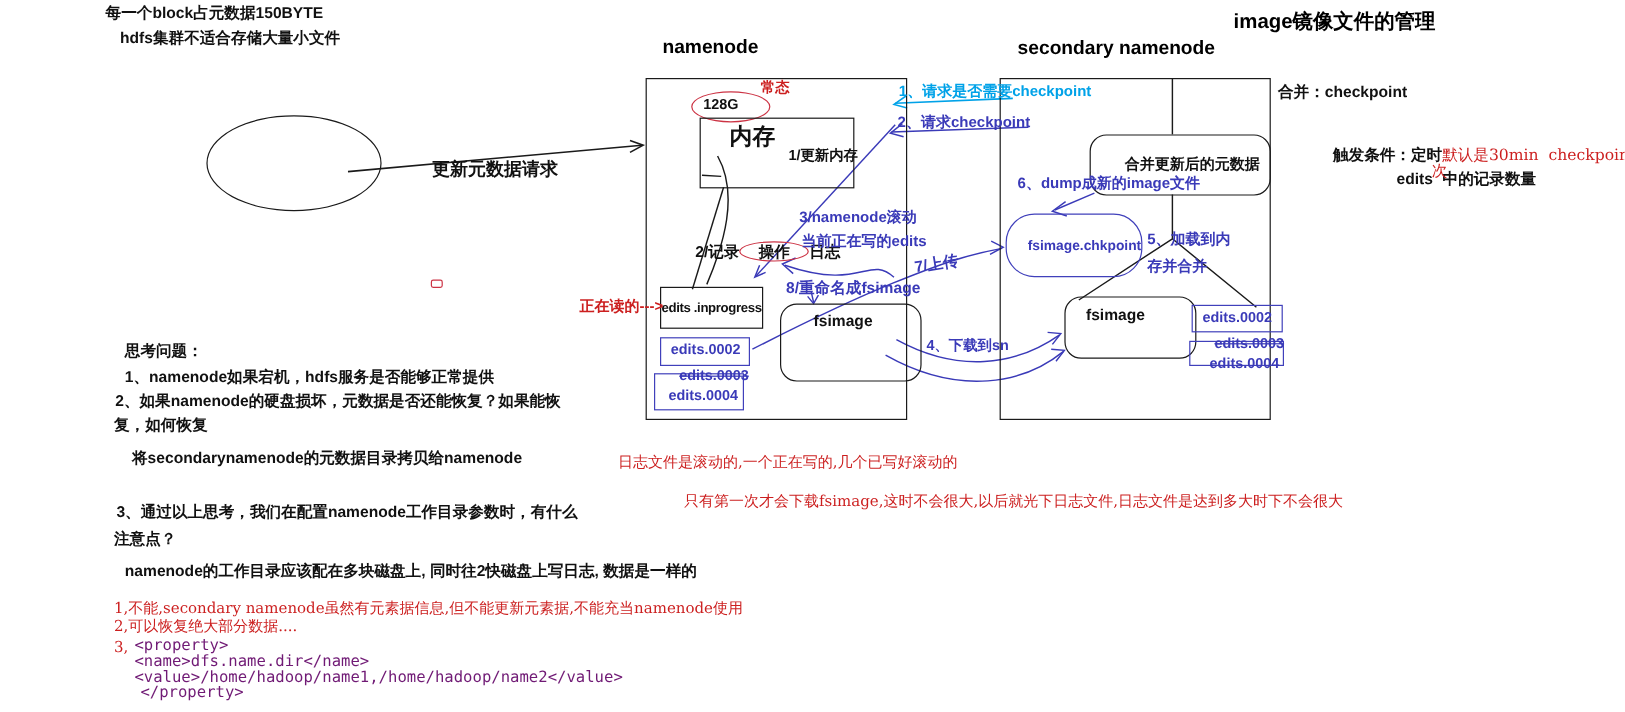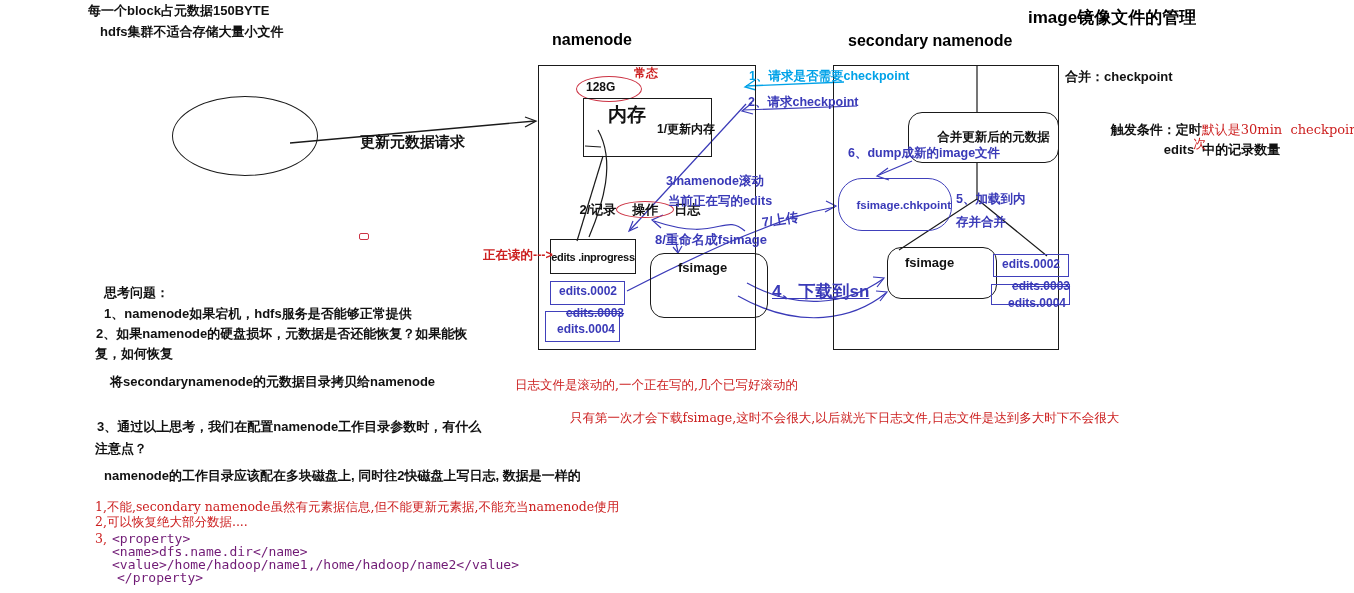--- a/index.html
+++ b/index.html
@@ -96,21 +96,21 @@
 
   <div class="box rounded" style="left:650px;top:253px;width:96px;height:63px;border-width:1.5px;"></div>
   <div class="t b" style="left:678px;top:260px;">fsimage</div>
 
   <div class="t cyan" style="left:749px;top:69px;font-size:12.5px;font-weight:bold;">1、请求是否需要checkpoint</div>
   <div class="t blue" style="left:748px;top:95px;font-size:12.5px;font-weight:bold;">2、请求checkpoint</div>
   <div class="t blue" style="left:666px;top:174px;font-size:12.5px;font-weight:bold;">3/namenode滚动</div>
   <div class="t blue" style="left:668px;top:194px;font-size:12.5px;font-weight:bold;">当前正在写的edits</div>
   <div class="t blue" style="left:762px;top:212px;font-size:13px;font-weight:bold;transform:rotate(-9deg);">7/上传</div>
   <div class="t blue" style="left:655px;top:232px;font-size:13px;font-weight:bold;">8/重命名成fsimage</div>
-  <div class="t blue" style="left:772px;top:281px;font-size:17px;font-weight:bold;text-decoration:underline;">4、下载到sn</div>
+  <div class="t blue" style="left:772px;top:281px;font-size:12px;font-weight:bold;">4、下载到sn</div>
   <div class="t blue" style="left:848px;top:146px;font-size:12.5px;font-weight:bold;">6、dump成新的image文件</div>
   <div class="t blue" style="left:956px;top:192px;font-size:12.5px;font-weight:bold;">5、加载到内</div>
   <div class="t blue" style="left:956px;top:215px;font-size:12.5px;font-weight:bold;">存并合并</div>
 
   <div class="box" style="left:833px;top:65px;width:224px;height:283px;"></div>
   <div class="box rounded" style="left:908px;top:112px;width:129px;height:49px;border-width:1.5px;display:flex;align-items:center;justify-content:center;">
     <span class="b" style="font-size:12.5px;white-space:nowrap;">合并更新后的元数据</span>
   </div>
   <div class="rect-blue rounded" style="left:838px;top:178px;width:92px;height:51px;border-radius:24px;display:flex;align-items:center;justify-content:flex-end;">
     <span class="blue" style="font-size:11.5px;font-weight:bold;white-space:nowrap;">fsimage.chkpoint</span>

